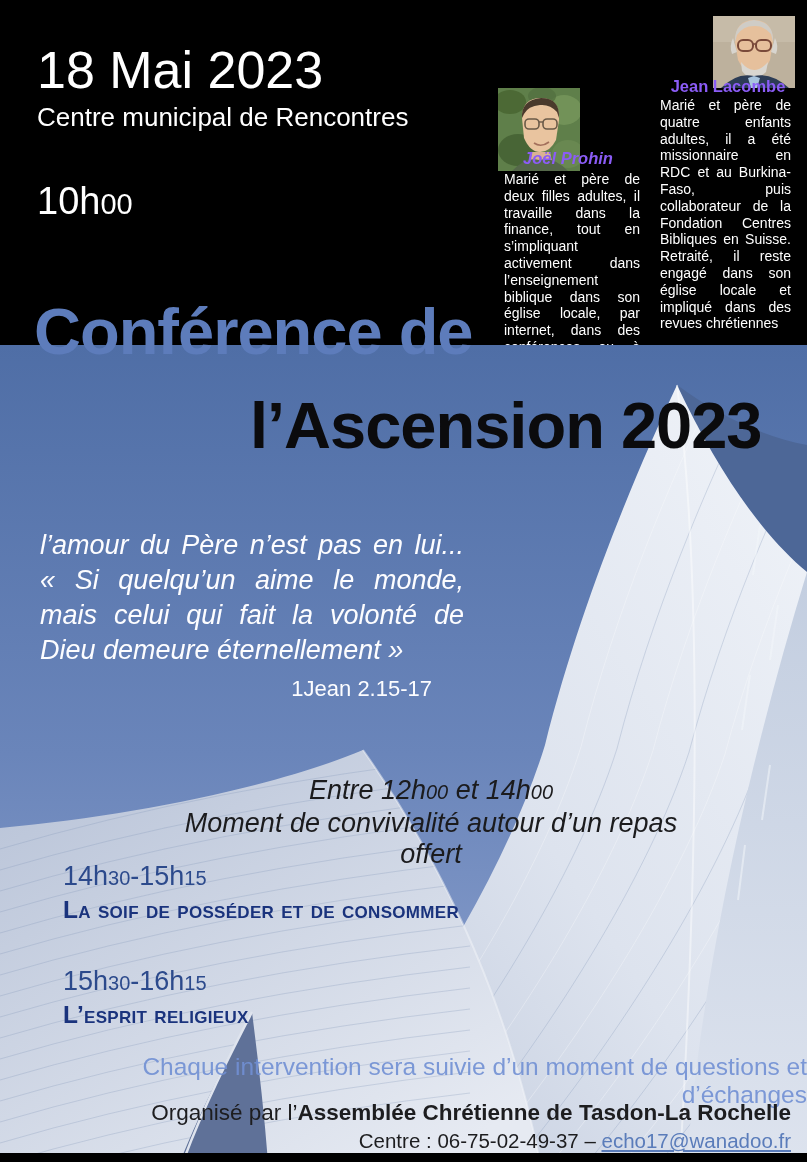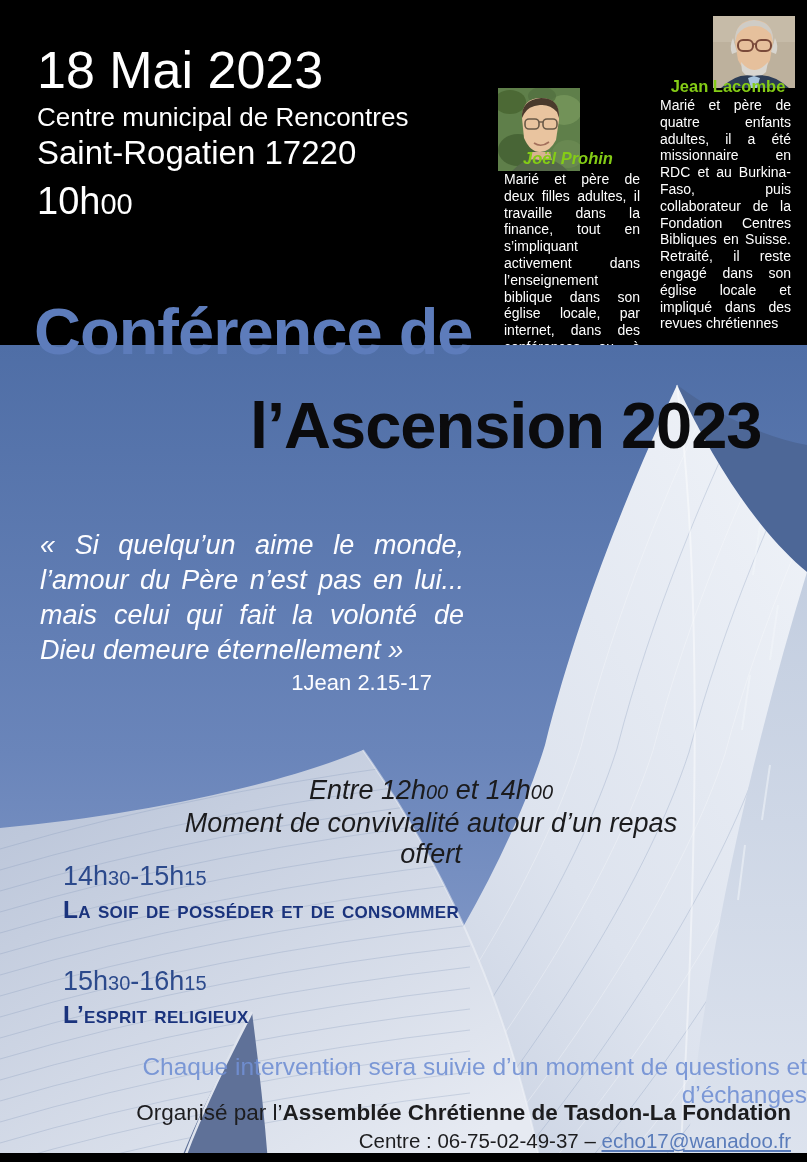--- a/index.html
+++ b/index.html
@@ -10,21 +10,21 @@
     overflow:hidden; background:#000;
   }
   
   .header-black{ position:absolute; left:0; top:0; width:807px; height:345px; background:#000; }
   .hdr-date  { position:absolute; left:37px; top:40px;  color:#fff; font-size:52px; letter-spacing:0px; }
   .hdr-venue { position:absolute; left:37px; top:102px; color:#fff; font-size:26px; }
   .hdr-city  { position:absolute; left:37px; top:134px; color:#fff; font-size:33px; }
   .hdr-time  { position:absolute; left:37px; top:180px; color:#fff; font-size:38px; }
   .hdr-time .mm{ font-size:29px; }
   
-  .speaker-name{ position:absolute; color:#84cc16; font-weight:bold; font-size:16.5px; text-align:center; white-space:nowrap; }
+  .speaker-name{ position:absolute; color:#8b5cf6; font-weight:bold; font-size:16.5px; text-align:center; white-space:nowrap; }
   .speaker-bio { position:absolute; color:#fff; font-size:14px; line-height:1.2; text-align:justify; }
   .photo-frame { position:absolute; overflow:hidden; }
   .photo-frame svg{ display:block; }
   .name-joel { left:498px; top:149px; width:140px;font-style:italic; }
   .bio-joel  { left:504px; top:171px; width:136px; }
   .photo-joel{ left:498px; top:88px;  width:82px; height:83px; }
   .name-jean { left:658px; top:77px;  width:140px; }
   .bio-jean  { left:660px; top:97px;  width:131px; }
   .photo-jean{ left:713px; top:16px;  width:82px; height:72px; }
   
@@ -35,21 +35,21 @@
   
   .bg-art{ position:absolute; left:0; top:345px; width:807px; height:817px; }
   .seamB{ fill:none; stroke:#8397b8; stroke-width:1; opacity:.30; }
   .seamA{ fill:none; stroke:#ffffff; stroke-width:1; opacity:.30; }
   .streak{ fill:none; stroke:#f2f5fa; stroke-width:2; opacity:.55; }
   
   .quote{ position:absolute; left:40px; top:528px; width:424px; z-index:5; color:#fdfdff; }
   .q-line{ font-size:27px; font-style:italic; line-height:35px;
            text-align:justify; text-align-last:justify; }
   .q-line.last{ text-align-last:left; }
-  .q-ref{ font-size:22px; margin-top:2px; text-align:right; padding-right:32px; }
+  .q-ref{ font-size:22px; margin-top:8px; text-align:right; padding-right:32px; }
   
   .sessions{ position:absolute; z-index:5; }
   .sess-morning  { left:553px; top:577px; }
   .sess-afternoon{ left:63px;  top:861px; }
   .session{ margin-bottom:42px; }
   .sess-time{ font-size:27px; color:#2c4a8c; white-space:nowrap; }
   .sess-time .mm{ font-size:20px; }
   .sess-title{ font-size:24.5px; font-weight:bold; color:#1a337d;
                font-variant:small-caps; letter-spacing:.3px; white-space:nowrap; margin-top:4px; }
   
@@ -68,21 +68,20 @@
   .bottom-bar{ position:absolute; left:0; bottom:0; width:807px; height:9px; background:#000; z-index:6; }
 </style>
 </head>
 <body>
 
 <div class="poster">
 
   <div class="header-black">
     <div class="hdr-date">18 Mai 2023</div>
     <div class="hdr-venue">Centre municipal de Rencontres</div>
-    <div class="hdr-city">Saint-Rogatien 17220</div>
     <div class="hdr-time"><span>10h</span><span class="mm">00</span></div>
 
     <div class="photo-frame photo-joel">
       <svg width="82" height="83" viewBox="0 0 82 83">
         <rect width="82" height="83" fill="#5f7f4a"></rect>
         <ellipse cx="12" cy="14" rx="16" ry="12" fill="#47642f" opacity=".8"></ellipse>
         <ellipse cx="66" cy="22" rx="18" ry="15" fill="#77975b" opacity=".8"></ellipse>
         <ellipse cx="20" cy="62" rx="20" ry="16" fill="#3f5a2e" opacity=".7"></ellipse>
         <ellipse cx="70" cy="66" rx="16" ry="14" fill="#6c8b52" opacity=".8"></ellipse>
         <ellipse cx="44" cy="8" rx="14" ry="9" fill="#527040" opacity=".8"></ellipse>
@@ -196,22 +195,22 @@
     <path d="M 363 405 C 430 500 505 640 540 817" fill="none" stroke="#f4f6fa" stroke-width="2" opacity=".5"></path>
 
     <path d="M 252 667 C 258 715 264 765 268 817 L 180 817 C 205 755 230 710 252 667 Z" fill="#5f7198"></path>
     <path d="M 252 667 C 230 710 206 756 184 814" fill="none" stroke="#dfe4ee" stroke-width="2.5"></path>
   </svg>
 
   <h1 class="title-line1">Conférence de</h1>
   <h1 class="title-line2">l’Ascension 2023</h1>
 
   <div class="quote">
+    <div class="q-line">l’amour du Père n’est pas en lui...</div>
     <div class="q-line">« Si quelqu’un aime le monde,</div>
-    <div class="q-line">l’amour du Père n’est pas en lui...</div>
     <div class="q-line">mais celui qui fait la volonté de</div>
     <div class="q-line last">Dieu demeure éternellement »</div>
     <div class="q-ref">1Jean 2.15-17</div>
   </div>
 
 
   <div class="meal">
     <div><span>Entre 12h</span><span class="mm">00</span><span> et 14h</span><span class="mm">00</span></div>
     <div>Moment de convivialité autour d’un repas offert</div>
   </div>
@@ -221,17 +220,17 @@
       <div class="sess-time"><span>14h</span><span class="mm">30</span><span>-15h</span><span class="mm">15</span></div>
       <div class="sess-title">La soif de posséder et de consommer</div>
     </div>
     <div class="session">
       <div class="sess-time"><span>15h</span><span class="mm">30</span><span>-16h</span><span class="mm">15</span></div>
       <div class="sess-title">L’esprit religieux</div>
     </div>
   </div>
 
   <div class="note">Chaque intervention sera suivie d’un moment de questions et d’échanges</div>
-  <div class="organizer"><span>Organisé par l’</span><b>Assemblée Chrétienne de Tasdon-La Fondation</b></div>
+  <div class="organizer"><span>Organisé par l’</span><b>Assemblée Chrétienne de Tasdon-La Rochelle</b></div>
   <div class="contact"><span>Centre : </span><span>06-75-02-49-37</span><span> – </span><a href="#">echo17@wanadoo.fr</a></div>
 
   <div class="bottom-bar"></div>
 </div>
 
 </body></html>

